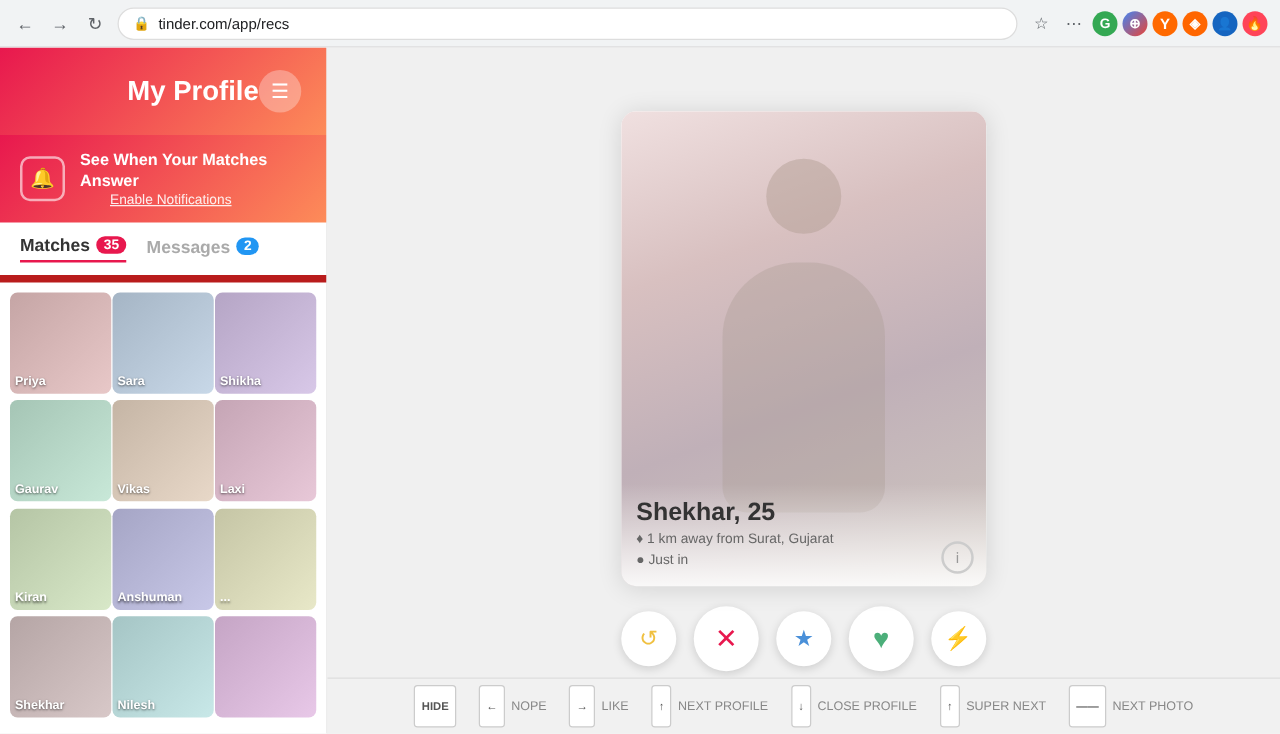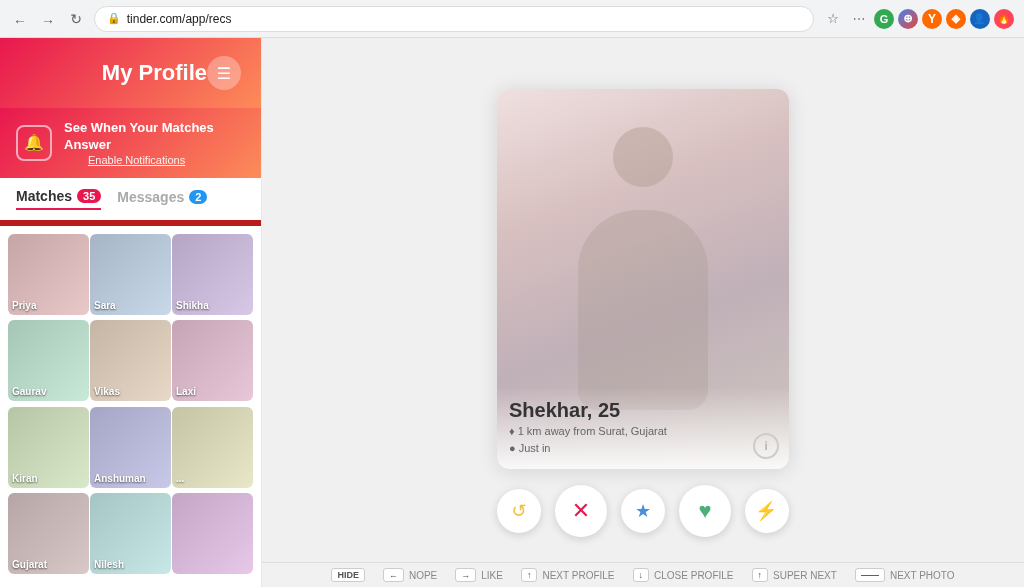--- a/index.html
+++ b/index.html
@@ -371,21 +371,21 @@
     .shortcut {
       display: flex;
       align-items: center;
       gap: 5px;
       font-size: 10px;
       color: #888;
     }
     .key {
       border: 1px solid #ccc;
       border-radius: 3px;
-      padding: 1px 5px;
+      padding: 11px 5px;
       font-size: 9px;
       background: white;
       color: #555;
       font-weight: 600;
       white-space: nowrap;
     }
   </style>
 </head>
 <body>
 
@@ -463,21 +463,21 @@
         <div class="match-thumb t7">
           <span class="name-label">Kiran</span>
         </div>
         <div class="match-thumb t8">
           <span class="name-label">Anshuman</span>
         </div>
         <div class="match-thumb t9">
           <span class="name-label">...</span>
         </div>
         <div class="match-thumb t10">
-          <span class="name-label">Gujarat</span>
+          <span class="name-label">Shekhar</span>
         </div>
         <div class="match-thumb t11">
           <span class="name-label">Nilesh</span>
         </div>
         <div class="match-thumb t12">
           <span class="name-label"></span>
         </div>
       </div>
 
   </div>

